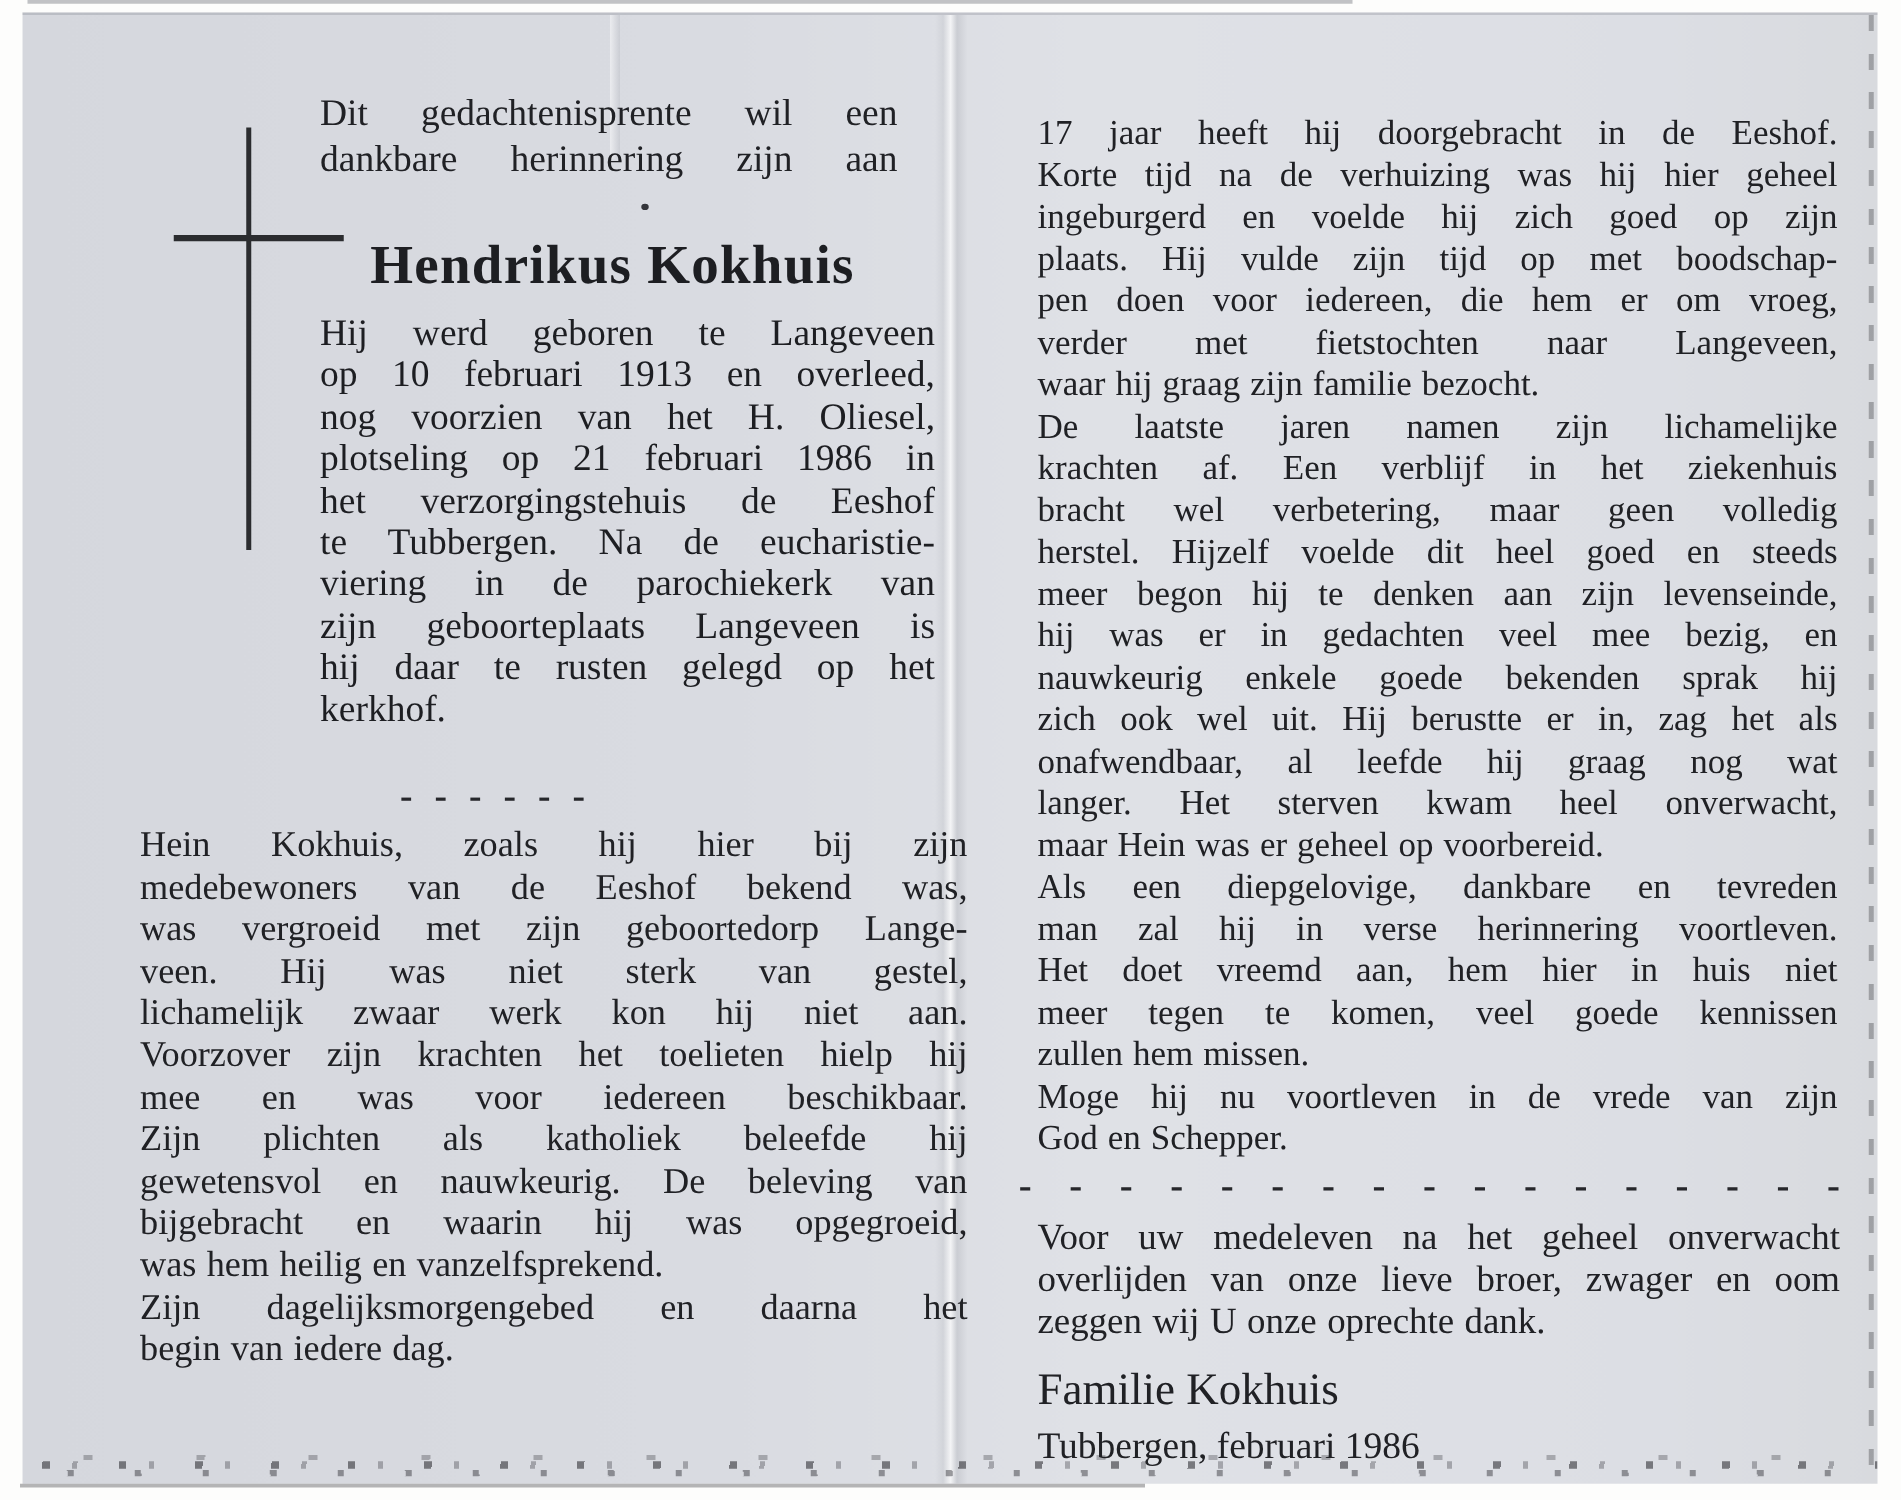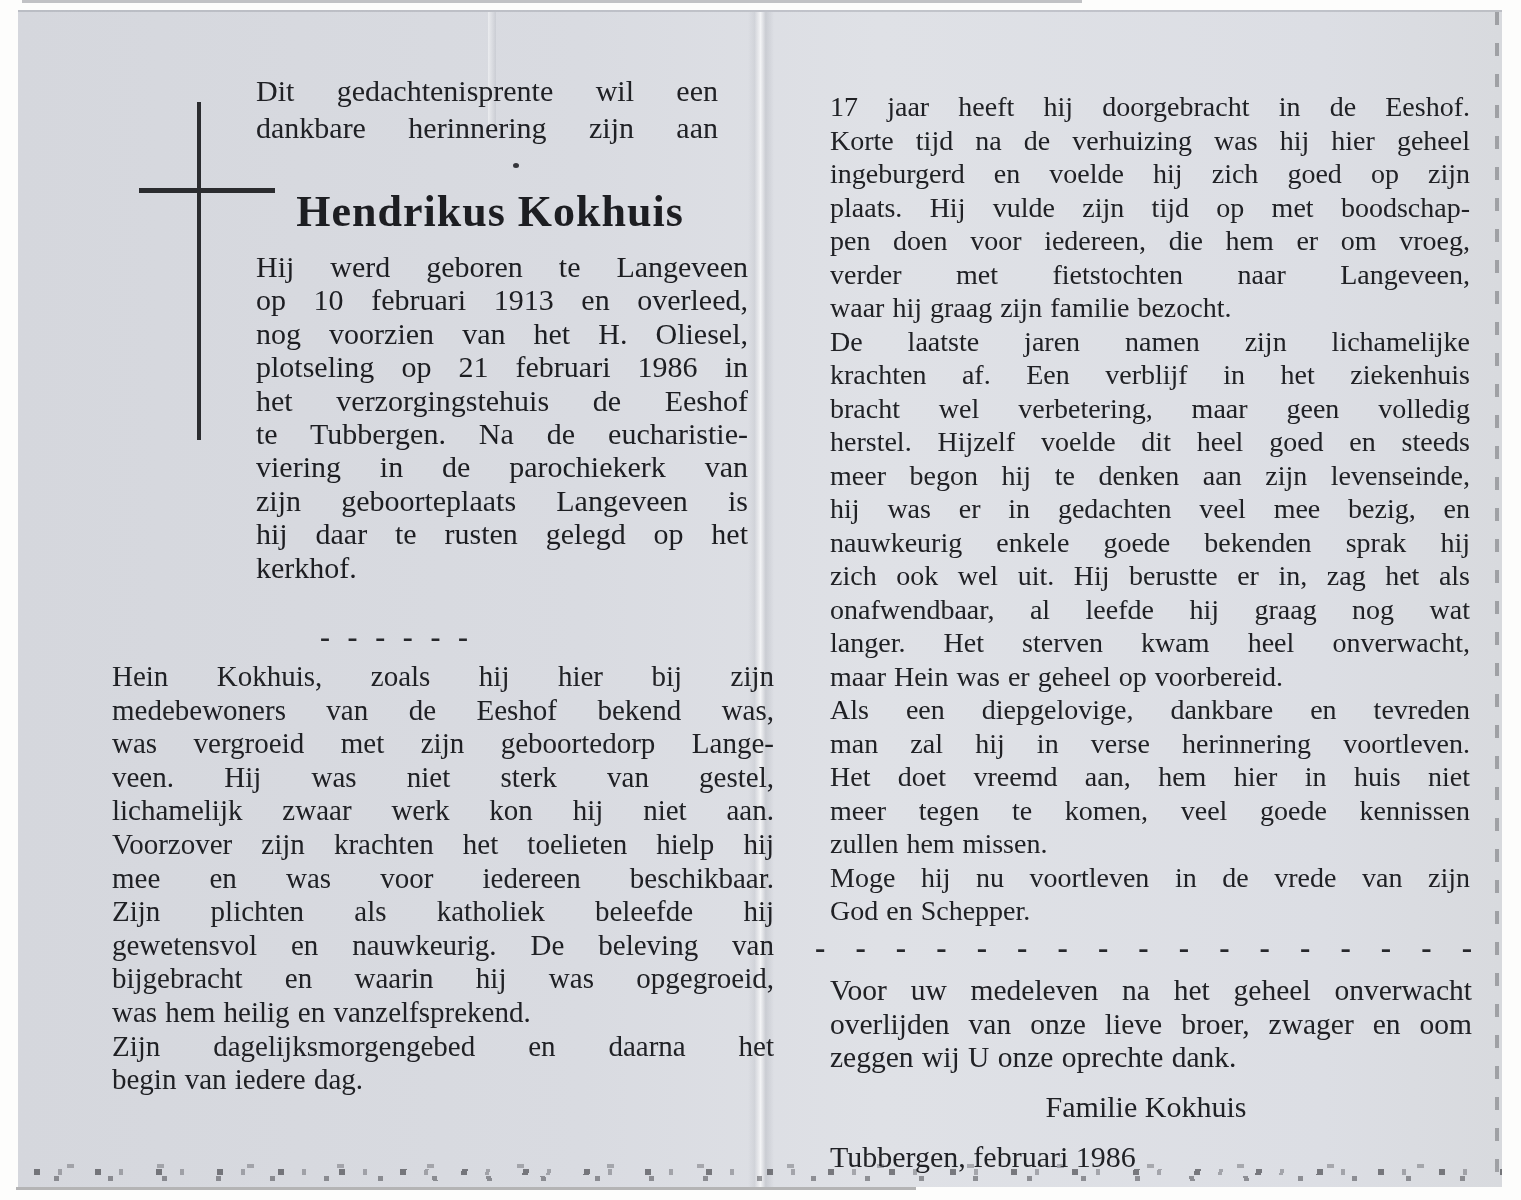--- a/index.html
+++ b/index.html
@@ -83,21 +83,21 @@
   }
   .body-left { left:70px; top:648px; width:662px; font-size:29px; line-height:33.6px; word-spacing:1px;margin-left:24px; }
 
   .para-right { left:812px; top:78px; width:640px; font-size:28px; line-height:33.5px; word-spacing:1px; }
   .sep-right {
     left:797px; top:918px; width:657px;
     font-size:31px; font-weight:bold; color:#26272b;
     text-align:justify; text-align-last:justify;
   }
   .thanks { left:812px; top:962px; width:642px; font-size:29.5px; line-height:33.5px; word-spacing:1px; }
-  .signature { left:812px; top:1078px; width:632px; font-size:30px; text-align:center; color:#202125; }
+  .signature { left:812px; top:1078px; width:632px; font-size:36px; text-align:left; color:#202125; }
   .dateline  { left:812px; top:1128px; width:640px; font-size:30px; text-align:left; color:#202125; }
 </style>
 </head>
 <body>
 
 <div class="stage">
   <div class="top-edge"></div>
 
   <div class="paper">
     <div class="fold"></div>

